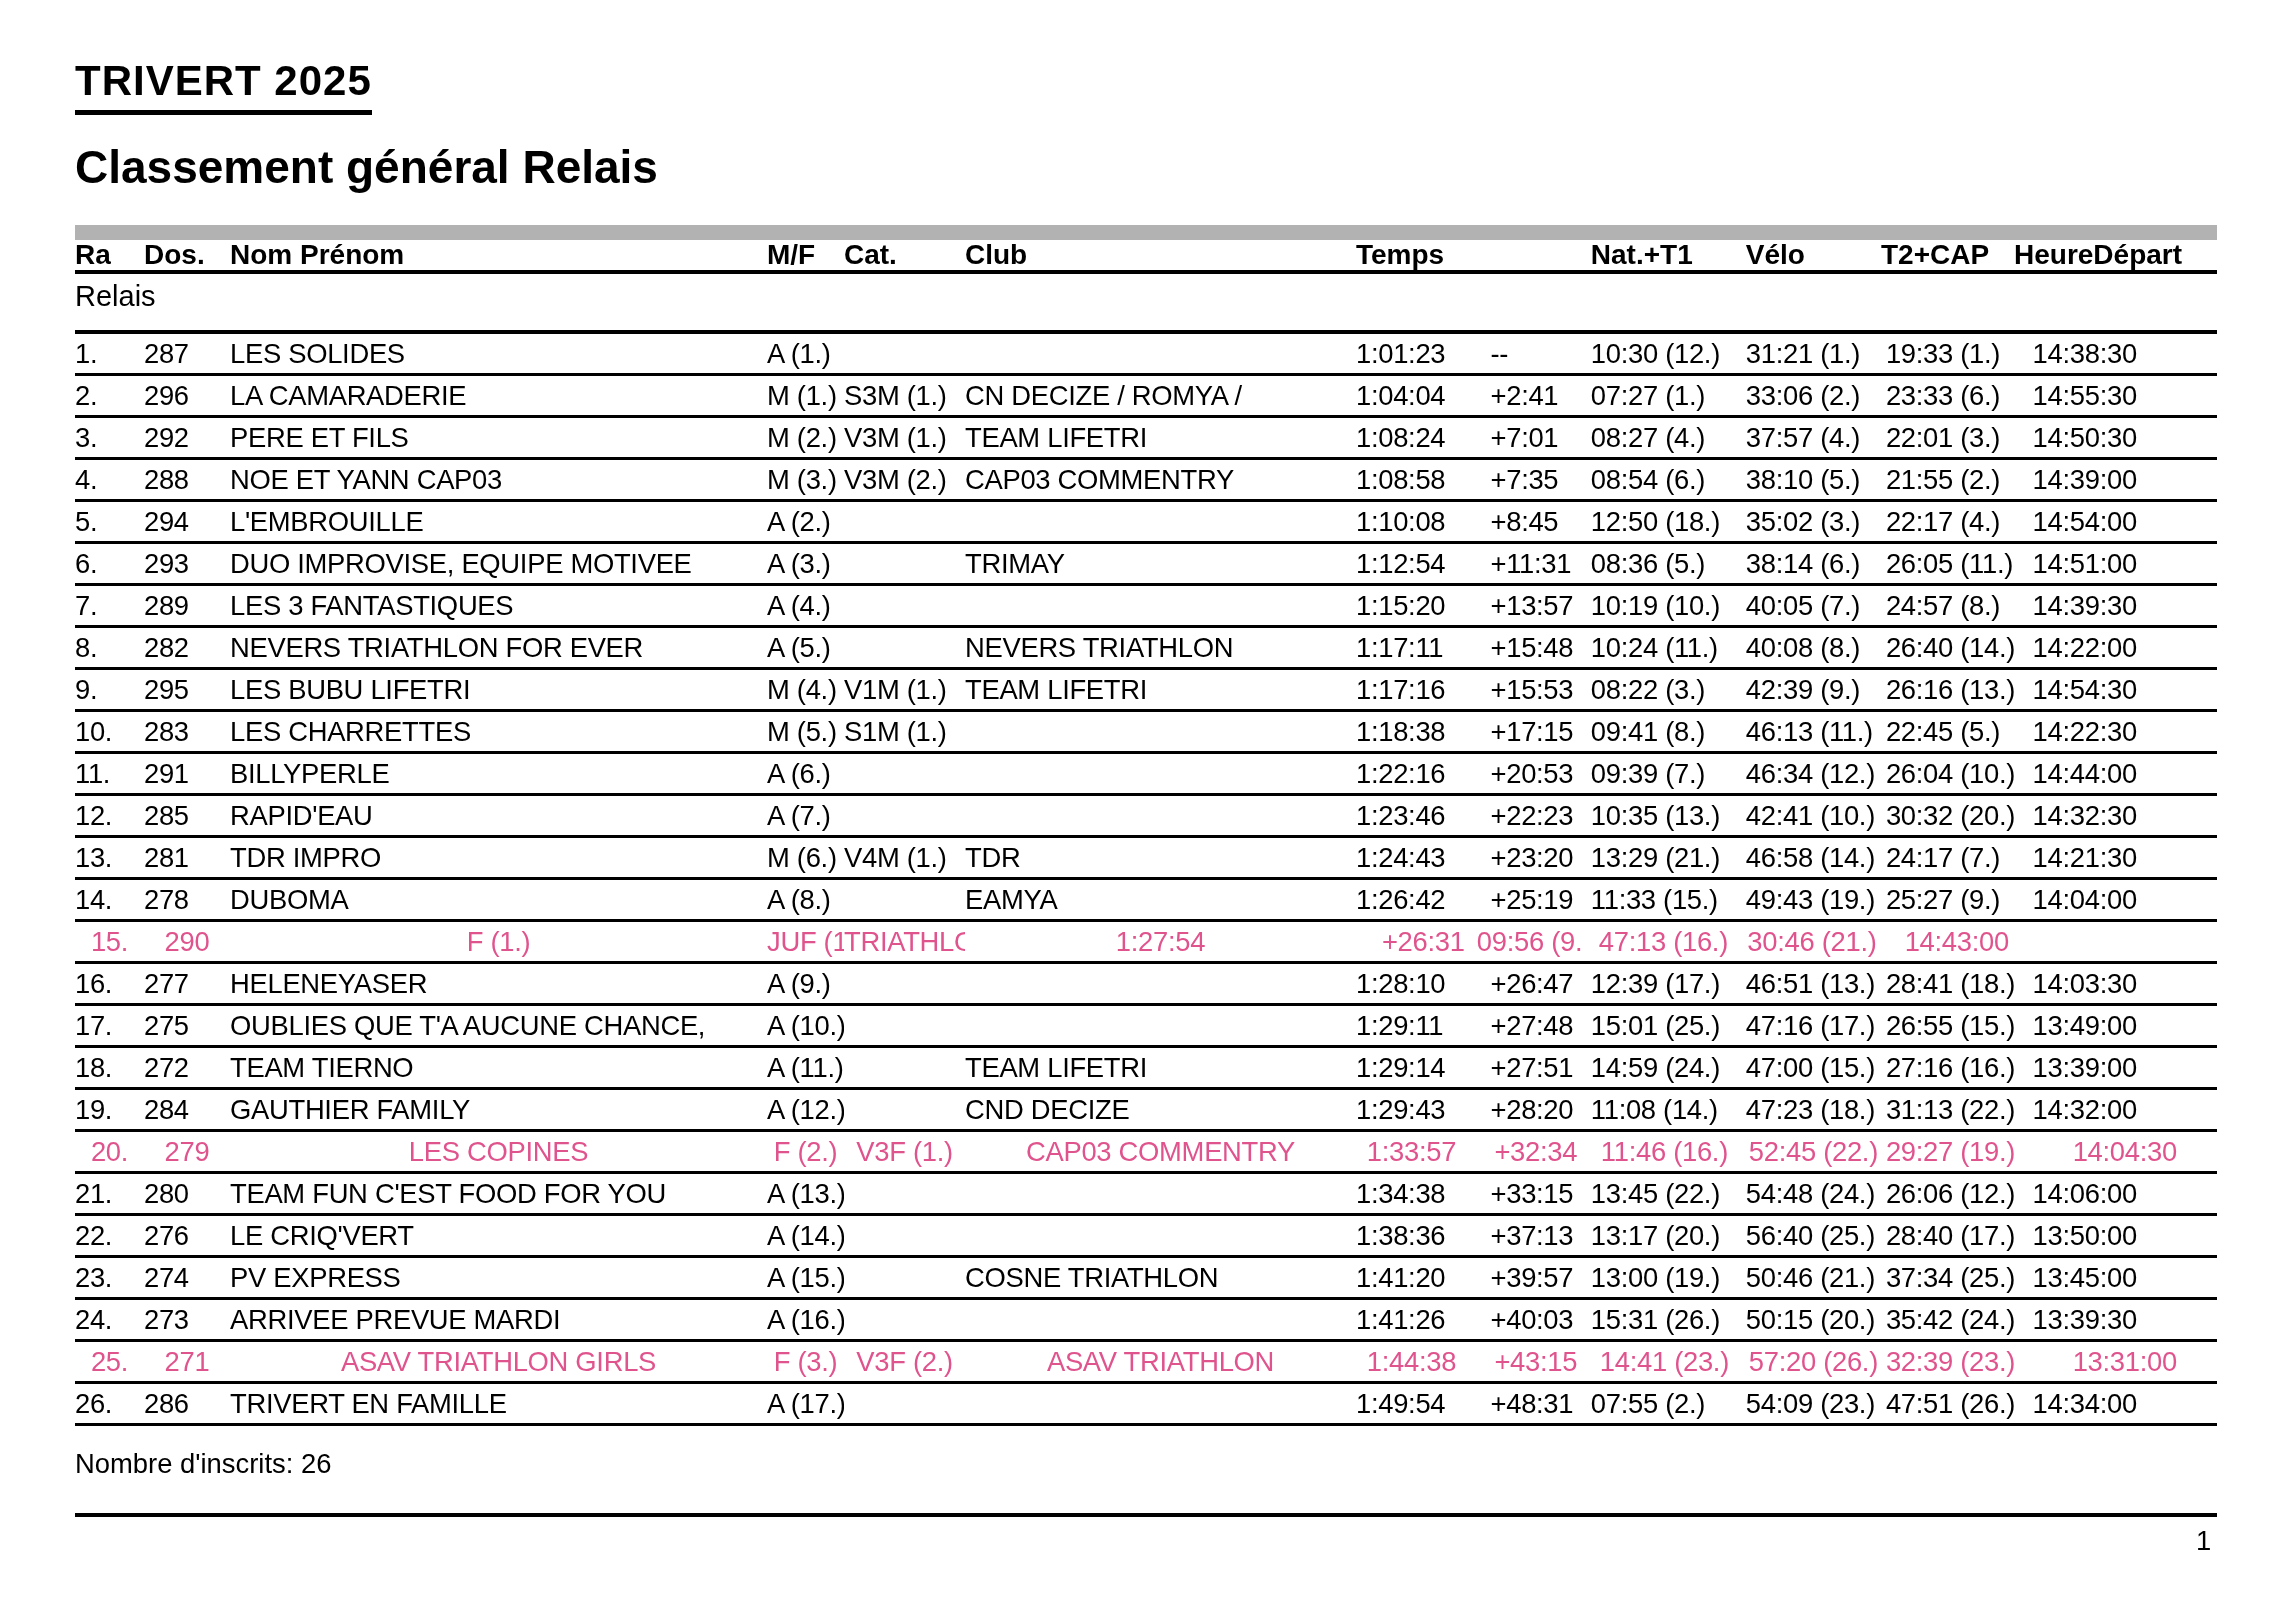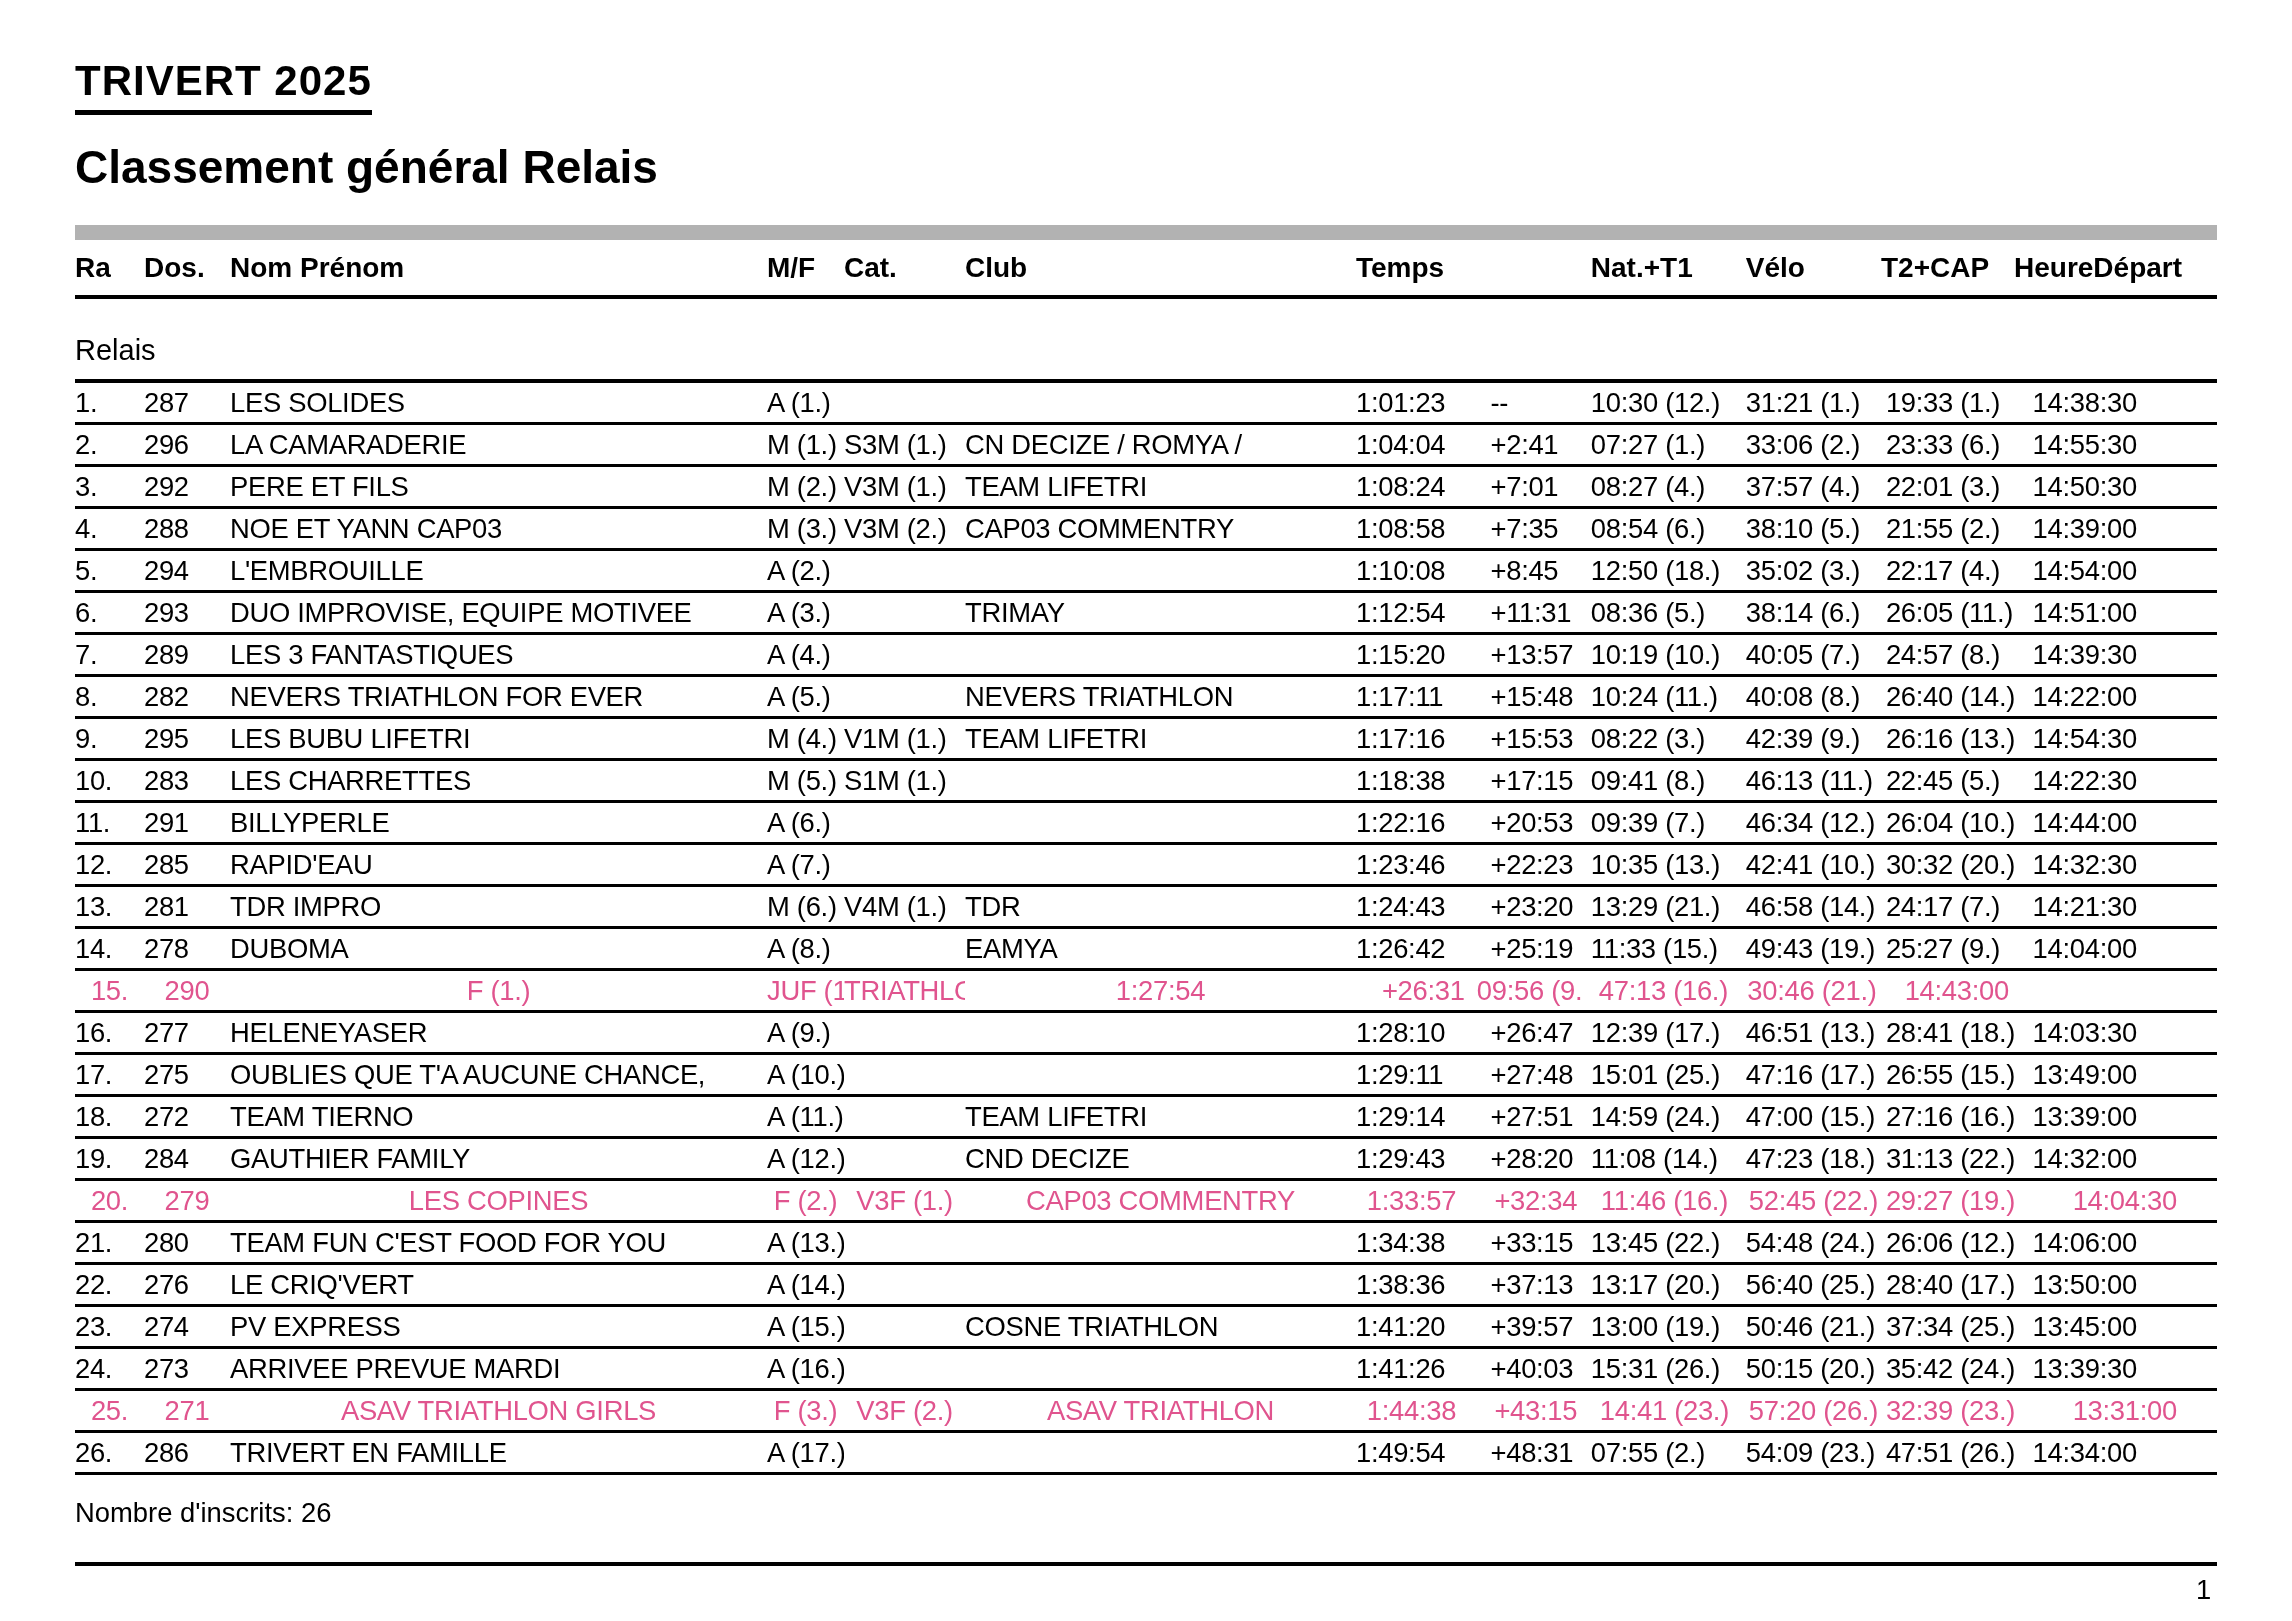--- a/index.html
+++ b/index.html
@@ -40,31 +40,31 @@
     background: var(--gray, #b2b2b2);
     width: 100%;
   }
   .grid-row {
     display: grid;
     grid-template-columns: 69px 86px 537px 77px 121px 391px 111px 114px 157px 143px 133px 203px;
     align-items: center;
     width: 2142px;
   }
   .header-row {
-    height: 59px;
+    height: 34px;
     font-weight: bold;
     font-size: 28px;
     border-bottom: 4.9px solid #000;
   }
   .section-row {
-    height: 84px;
+    height: 60px;
     font-size: 29px;
     border-bottom: 4.9px solid #000;
     display: flex;
-    align-items: flex-end;
+    align-items: center;
     padding-bottom: 11.8px;
   }
   .data-row {
     height: 42px;
     font-size: 27.4px;
     letter-spacing: -0.3px;
     border-bottom: 3.9px solid #000;
     white-space: nowrap;
   }
   .data-row.hl { color: var(--pink, #e0548e); text-align: center; }

